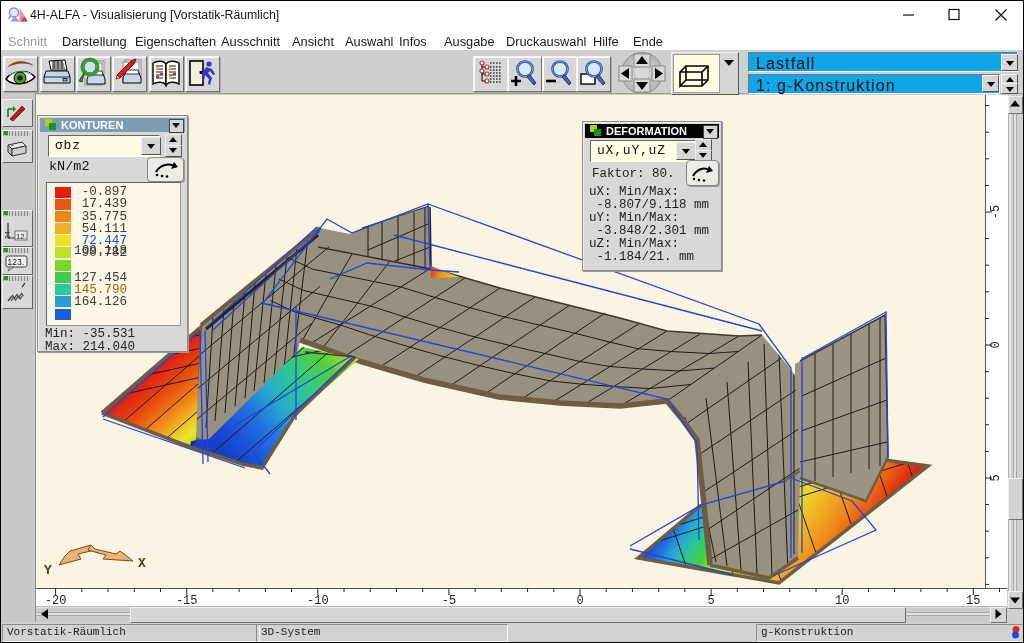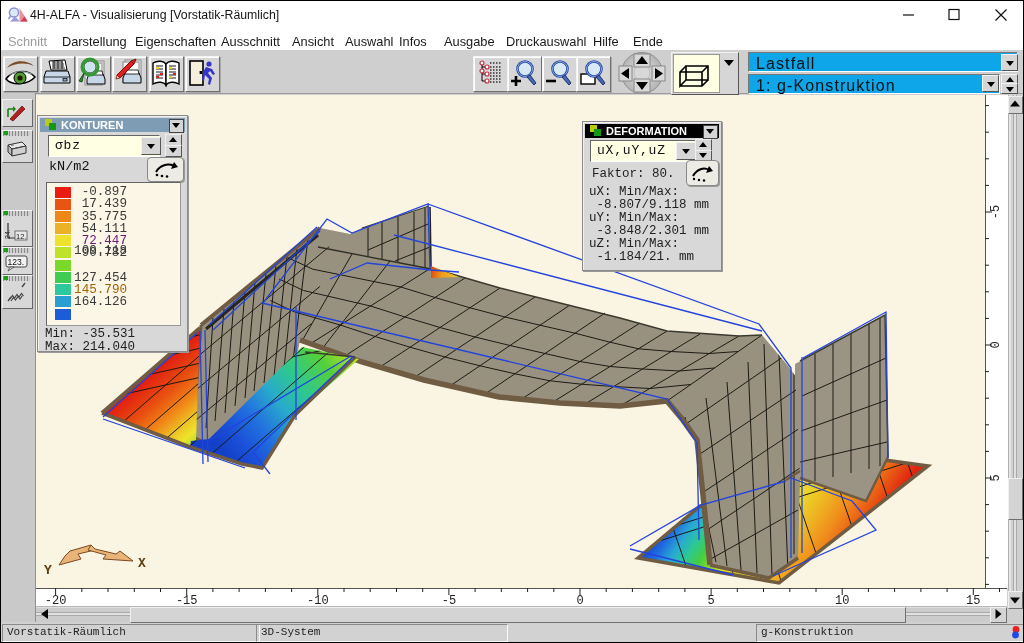--- a/index.html
+++ b/index.html
@@ -660,21 +660,21 @@
       <div style="position:absolute;left:8px;top:64px;width:16px;height:11px;background:#BEE228"></div>
       <div style="position:absolute;left:8px;top:77px;width:16px;height:11px;background:#7AD828"></div>
       <div style="position:absolute;left:8px;top:89px;width:16px;height:11px;background:#3ECC54"></div>
       <div style="position:absolute;left:8px;top:101px;width:16px;height:11px;background:#2CC89E"></div>
       <div style="position:absolute;left:8px;top:113px;width:16px;height:11px;background:#289ED2"></div>
       <div style="position:absolute;left:8px;top:126px;width:16px;height:11px;background:#1C5CD8"></div>
       <div style="position:absolute;right:53px;top:2px;font-size:12.6px;color:#3a3a3a">-0.897</div>
       <div style="position:absolute;right:53px;top:14px;font-size:12.6px;color:#3a3a3a">17.439</div>
       <div style="position:absolute;right:53px;top:27px;font-size:12.6px;color:#3a3a3a">35.775</div>
       <div style="position:absolute;right:53px;top:39px;font-size:12.6px;color:#3a3a3a">54.111</div>
-      <div style="position:absolute;right:53px;top:51px;font-size:12.6px;color:#701a75">72.447</div>
+      <div style="position:absolute;right:53px;top:51px;font-size:12.6px;color:#1d4ed8">72.447</div>
       <div style="position:absolute;right:53px;top:63px;font-size:12.6px;color:#3a3a3a">90.782</div>
       <div style="position:absolute;right:53px;top:61px;font-size:12.6px;color:#3a3a3a">109.118</div>
       <div style="position:absolute;right:53px;top:88px;font-size:12.6px;color:#3a3a3a">127.454</div>
       <div style="position:absolute;right:53px;top:100px;font-size:12.6px;color:#a16207">145.790</div>
       <div style="position:absolute;right:53px;top:112px;font-size:12.6px;color:#3a3a3a">164.126</div>
     </div>
   <div style="position:absolute;left:7px;top:211px;font-size:12.5px;color:#222">Min: -35.531</div>
   <div style="position:absolute;left:7px;top:224px;font-size:12.5px;color:#222">Max: 214.040</div>
 </div>
 

